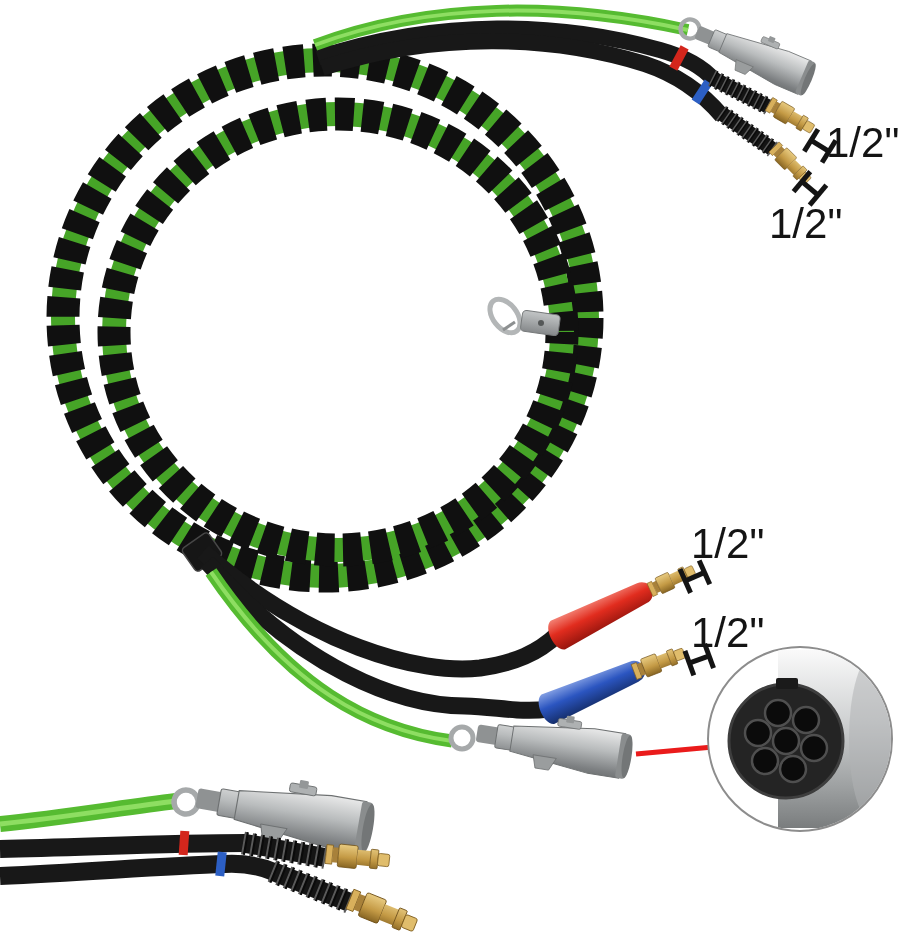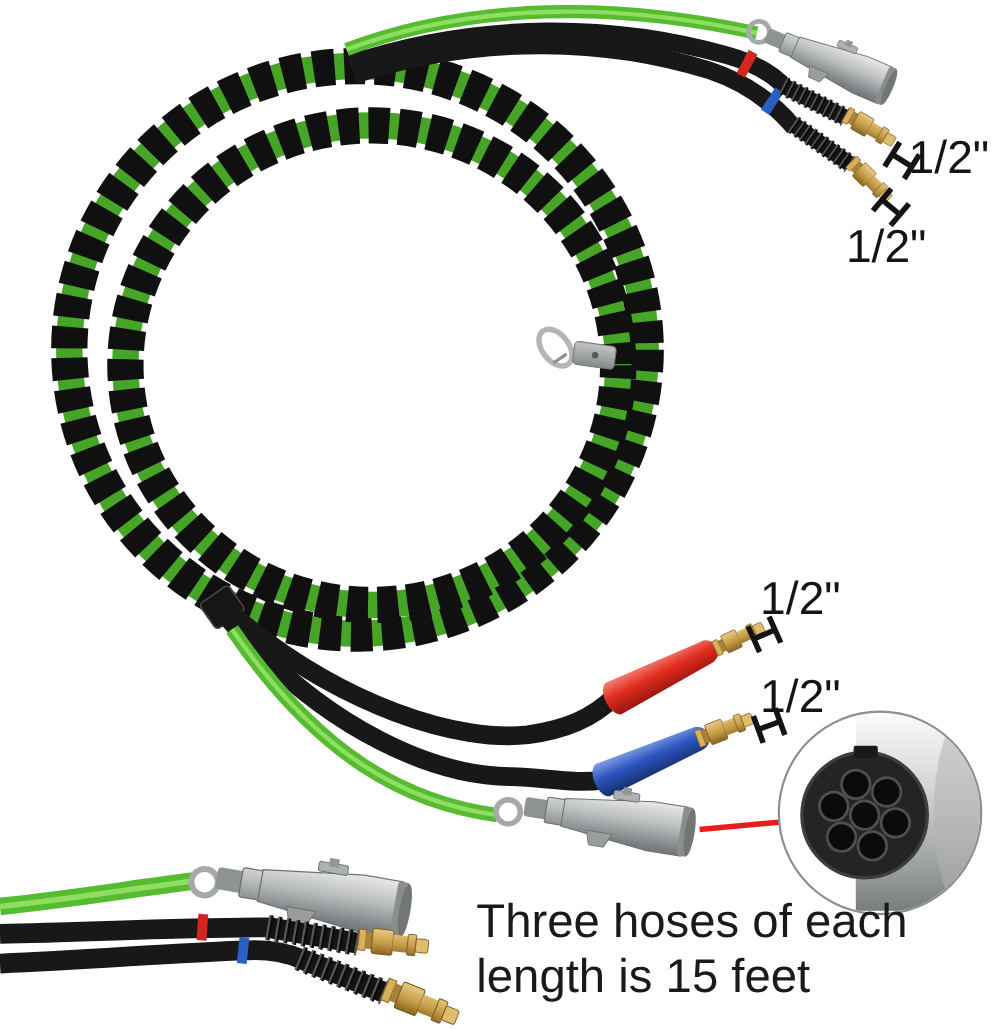--- a/index.html
+++ b/index.html
@@ -195,18 +195,14 @@
     <use href="#spring" transform="translate(272,871) rotate(22) scale(0.95)"></use>
     <use href="#brass" transform="translate(350,899) rotate(22) scale(1.05)"></use>
   </g>
 </svg>
 
 <div class="size-label lbl-1">1/2"</div>
 <div class="size-label lbl-2">1/2"</div>
 <div class="size-label lbl-3">1/2"</div>
 <div class="size-label lbl-4">1/2"</div>
 
-<div class="caption">
-  <div>Three hoses of each</div>
-  <div>length is 15 feet</div>
+
 </div>
 
-</div>
-
 </body></html>

